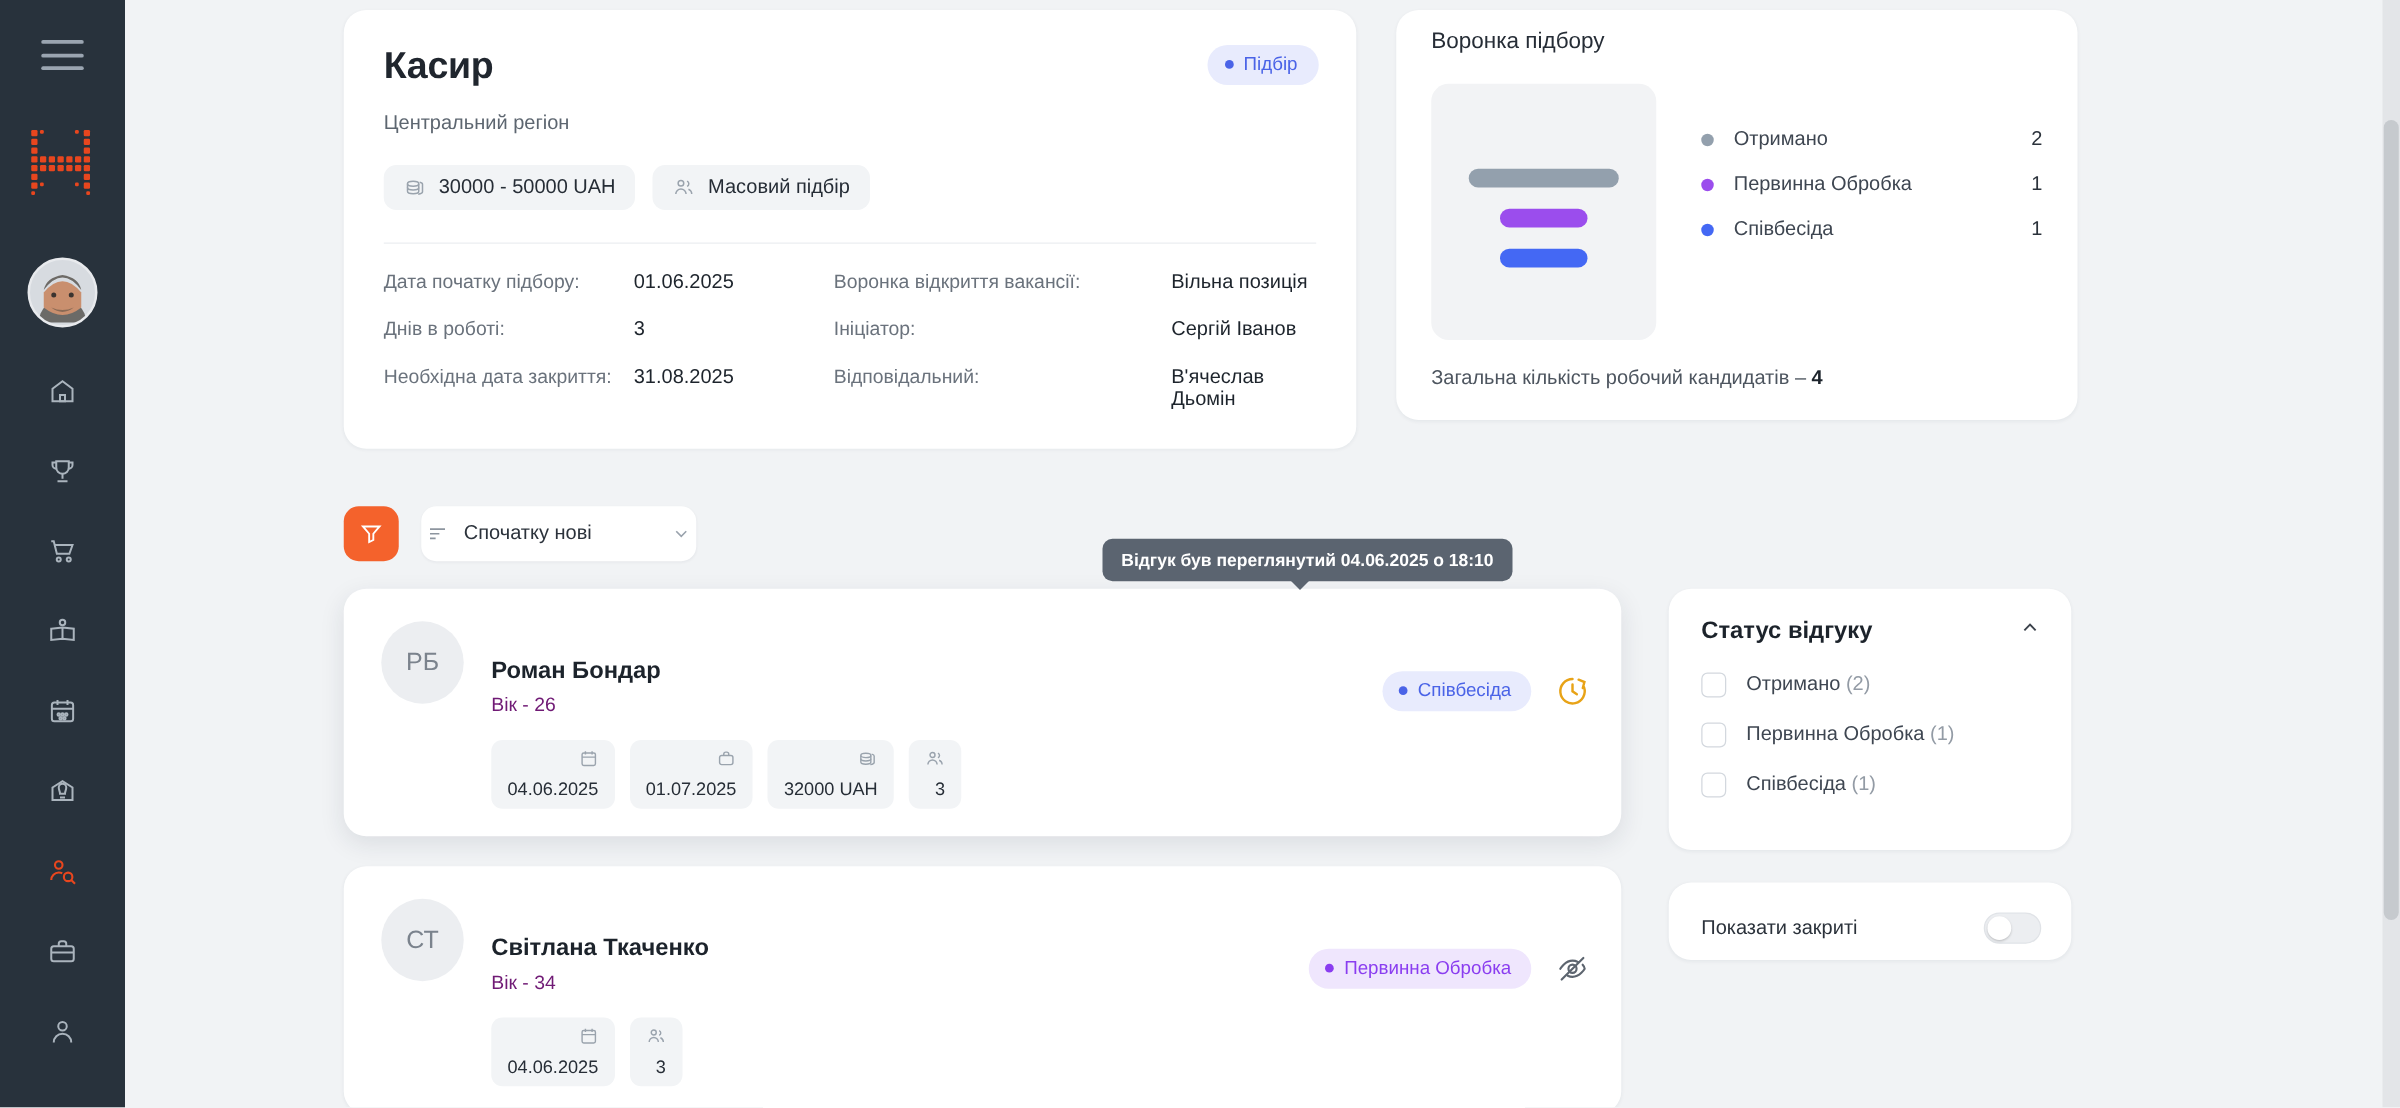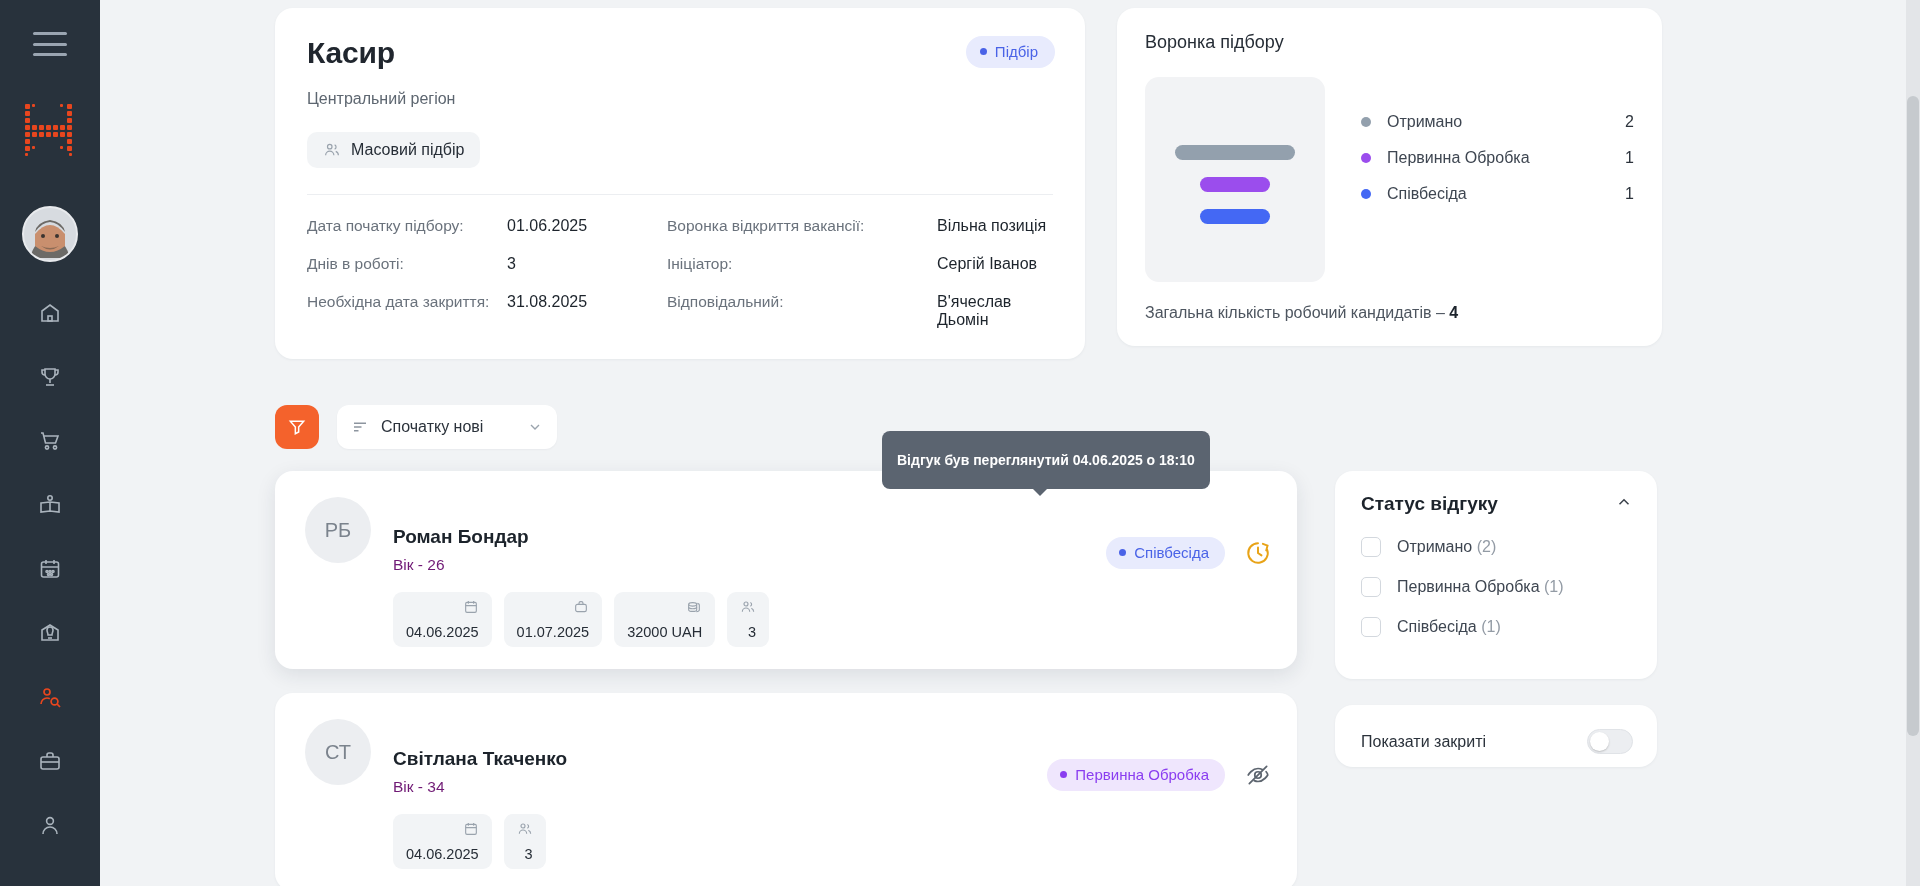--- a/index.html
+++ b/index.html
@@ -73,21 +73,21 @@
     padding: 9px 16px; display: flex; align-items:center; gap: 10px;
     font-size: 16px; color: #262d36;
   }
   .tag svg { stroke: #9aa3ad; }
   .divider { height:1px; background:#eceef1; margin: 26px 0 22px 0;}
   .info-grid { display: grid; grid-template-columns: 200px 160px 270px auto; row-gap: 20px; align-items: baseline;}
   .info-label { font-size: 15.5px; color: #6a727c; }
   .info-value { font-size: 16px; color: #1d242c; }
 
   
-  .funnel-card { width: 545px; padding: 24px 28px 24px 28px; }
+  .funnel-card { width: 545px; padding: 14px 28px 24px 28px; }
   .funnel-title { font-size: 18px; color: #262d36; font-weight: 400;}
   .funnel-body { display: flex; gap: 36px; margin-top: 24px; }
   .funnel-chart {
     width: 180px; height: 205px; background: #f2f3f5; border-radius: 14px;
     display:flex; flex-direction: column; align-items:center; justify-content:center; gap: 17px;
     padding-top: 10px;
   }
   .fbar { height: 15px; border-radius: 999px; }
   .legend { flex: 1; padding-top: 36px; }
   .legend-row { display: flex; align-items: center; margin-bottom: 18px; font-size: 16px; color: #3e4651;}
@@ -99,21 +99,21 @@
 
   
   .toolbar { display: flex; align-items: center; gap: 18px; margin-top: 46px; }
   .filter-btn {
     width: 44px; height: 44px; border-radius: 12px;
     background: #f4622c; display:flex; align-items:center; justify-content:center;
     cursor: pointer; border: none;
   }
   .sort-select {
     width: 220px; height: 44px; background:#fff; border-radius: 12px;
-    display:flex; align-items:center; padding: 0 14px; gap: 12px;
+    display:flex; align-items:center; padding: 0 4px; gap: 12px;
     font-size: 16px; color:#2b323b; cursor:pointer;
     box-shadow: 0 1px 2px rgba(20,30,50,0.04);
   }
   .sort-select .lbl { flex: 1; }
 
   
   .bottom-row { display: flex; gap: 38px; margin-top: 22px; align-items: flex-start;}
   .cand-col { width: 1022px; }
   .cand-card {
     background: #fff; border-radius: 18px;
@@ -146,21 +146,21 @@
   .badge.blue { background:#e8ebfd; color:#4a63e7; }
   .badge.blue .dot { background:#4a63e7; }
   .badge.purple { background:#efe6fd; color:#8a3df0; }
   .badge.purple .dot { background:#8a3df0; }
   .icon-btn { cursor:pointer; display:flex; align-items:center;}
 
   .tooltip {
     position: absolute;
     background: #5b6470; color:#fff;
     font-size: 14px; font-weight: 600;
-    padding: 21px 15px; border-radius: 8px;
+    padding: 9px 15px; border-radius: 8px;
     white-space: nowrap;
     top: -40px; left: 607px;
     z-index: 30;
   }
   .tooltip:after {
     content:''; position:absolute; left: 150px; bottom:-7px;
     border-left: 8px solid transparent; border-right: 8px solid transparent;
     border-top: 8px solid #5b6470;
   }
 
@@ -328,20 +328,29 @@
 
         <div class="card vacancy-card">
           <div class="status-pill">
             <span class="dot"></span>
             <span>Підбір</span>
           </div>
           <div class="vac-title">Касир</div>
           <div class="vac-region">Центральний регіон</div>
 
           <div class="tags">
+            <div class="tag">
+              <svg width="18" height="18" viewBox="0 0 24 24" fill="none" stroke-width="1.6">
+                  <ellipse cx="10" cy="8" rx="6" ry="2.6"></ellipse>
+                  <path d="M4 8v8c0 1.4 2.7 2.6 6 2.6s6-1.2 6-2.6V8"></path>
+                  <path d="M4 12c0 1.4 2.7 2.6 6 2.6s6-1.2 6-2.6"></path>
+                  <path d="M17 6.5c1.8.4 3 1.2 3 2.1v8c0 1.2-2 2.2-4.6 2.5"></path>
+                </svg>
+              <span>30000 - 50000 UAH</span>
+            </div>
             <div class="tag">
               <svg width="18" height="18" viewBox="0 0 24 24" fill="none" stroke-width="1.6">
                   <circle cx="9" cy="7.5" r="3"></circle>
                   <path d="M3.5 19c0-3 2.5-5.5 5.5-5.5s5.5 2.5 5.5 5.5"></path>
                   <path d="M15.5 5.2a3 3 0 0 1 0 5.6"></path>
                   <path d="M17 13.8c2 .8 3.5 2.7 3.5 5.2"></path>
                 </svg>
               <span>Масовий підбір</span>
             </div>
           </div>

